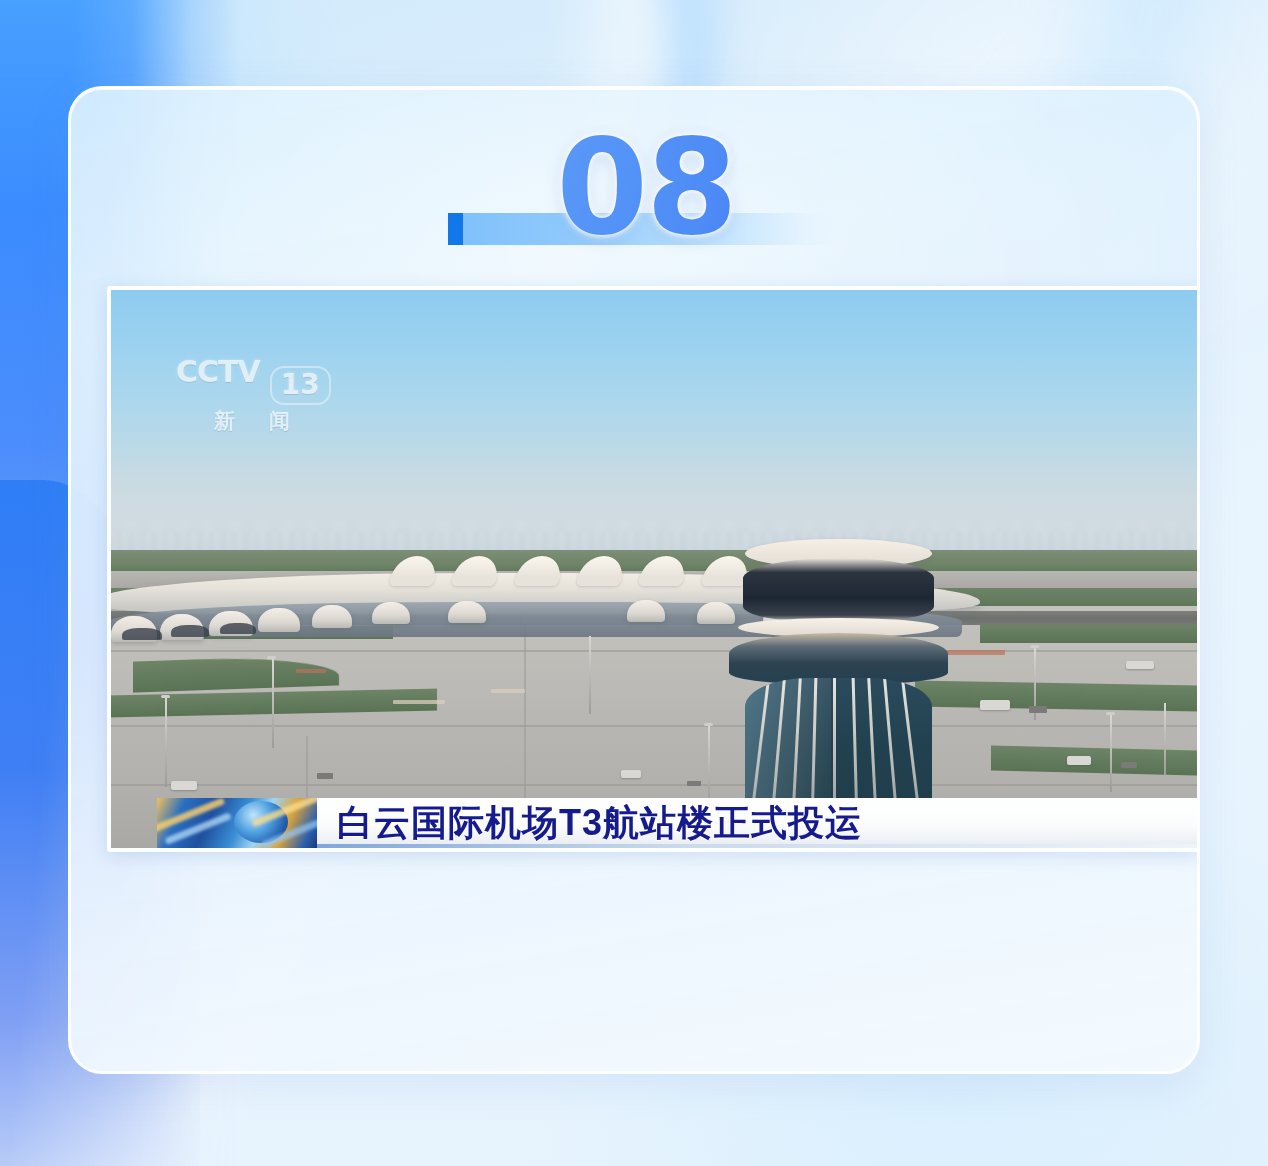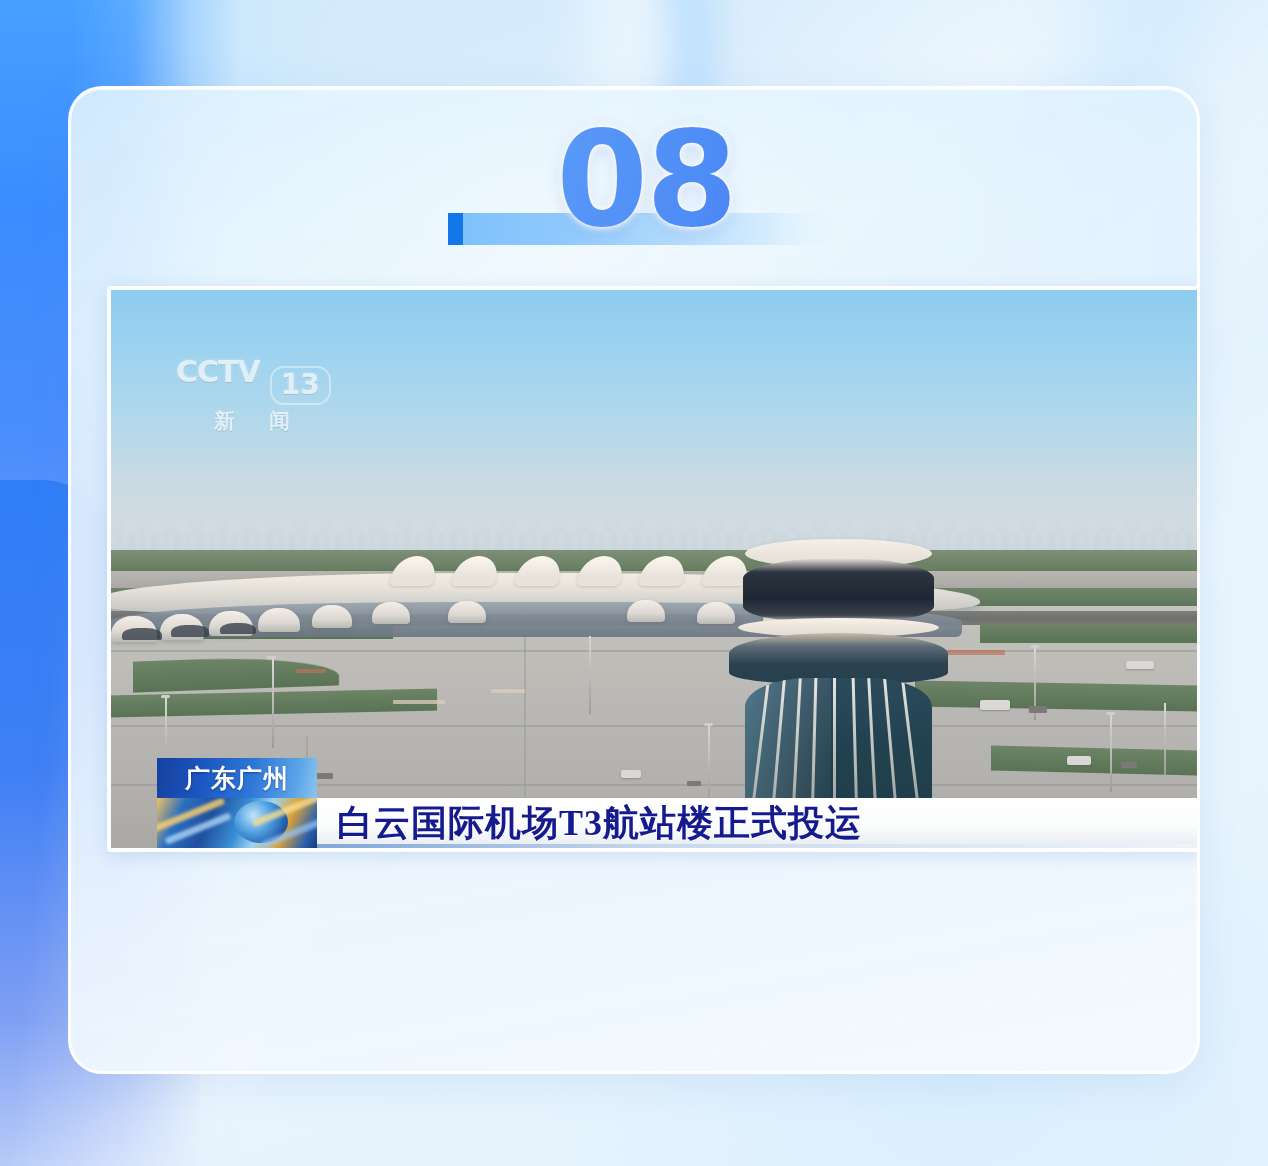--- a/index.html
+++ b/index.html
@@ -94,21 +94,21 @@
   }
   .num-bar{
     position:absolute; left:377px; top:124px; width:388px; height:32px;
     background:linear-gradient(90deg,#7ec0fb 0%, #8fc9fc 30%, #b6ddfd 62%, rgba(210,236,254,.25) 92%, rgba(210,236,254,0) 100%);
   }
   .num-bar-cap{
     position:absolute; left:377px; top:124px; width:15px; height:32px;
     background:#1277e8;
   }
   .num-text{
-    position:absolute; left:0; top:24px; width:100%;
+    position:absolute; left:0; top:32px; width:100%;
     text-align:center;
     font-size:132px; font-weight:bold; line-height:1;
     letter-spacing:-2px;
     font-family:"DejaVu Sans","Liberation Sans",sans-serif;
     background:linear-gradient(105deg,#74b4fb 0%, #64a6f9 28%, #4f8df6 55%, #3b6ff2 78%, #3461ef 100%);
     -webkit-background-clip:text; background-clip:text;
     color:transparent; -webkit-text-fill-color:transparent;
     filter:drop-shadow(0 0 2px rgba(255,255,255,1)) drop-shadow(0 0 5px rgba(255,255,255,.95)) drop-shadow(0 3px 6px rgba(60,110,200,.22));
     padding-left:24px;
   }
@@ -331,21 +331,21 @@
     position:absolute; height:7px; transform:rotate(-22deg);
     border-radius:6px; filter:blur(1.4px);
   }
   .lt-bar{
     position:absolute; left:206px; bottom:0; right:0; height:50px;
     background:linear-gradient(180deg,#ffffff 0%,#fbfcfd 55%,#e7ecf2 100%);
     display:flex; align-items:center;
     box-shadow:inset 0 1px 0 rgba(255,255,255,.9);
   }
   .lt-bar span{
-    font-family:Liberation Serif, serif;
+    font-family:Liberation Sans, sans-serif;
     font-size:36px; font-weight:bold; color:#151a8e;
     letter-spacing:1px; padding-left:20px;
     text-shadow:0 1px 0 rgba(255,255,255,.7);
   }
   .lt-underline{
     position:absolute; left:0; bottom:0; width:100%; height:4px;
     background:linear-gradient(90deg,#7fa7d8 0%,#c9d9ec 40%,#eef3f8 100%);
   }
 
   
@@ -495,23 +495,20 @@
       </div>
 
       <div id="lower-third">
         <div class="lt-globe">
           <div class="globe-ball"></div>
           <div class="globe-streak" style="left:-6%;top:28%;width:50%;background:rgba(245,205,110,.85);"></div>
           <div class="globe-streak" style="left:4%;top:54%;width:44%;background:rgba(180,220,250,.75);"></div>
           <div class="globe-streak" style="left:58%;top:16%;width:48%;background:rgba(250,220,140,.8);"></div>
           <div class="globe-streak" style="left:64%;top:62%;width:44%;background:rgba(150,200,245,.7);"></div>
         </div>
-        <div class="lt-loc">
-          <span>广东广州</span>
-        </div>
         <div class="lt-bar">
           <span>白云国际机场T3航站楼正式投运</span>
           <div class="lt-underline"></div>
         </div>
       </div>
 
     </div>
   </div>
 
 </div>

